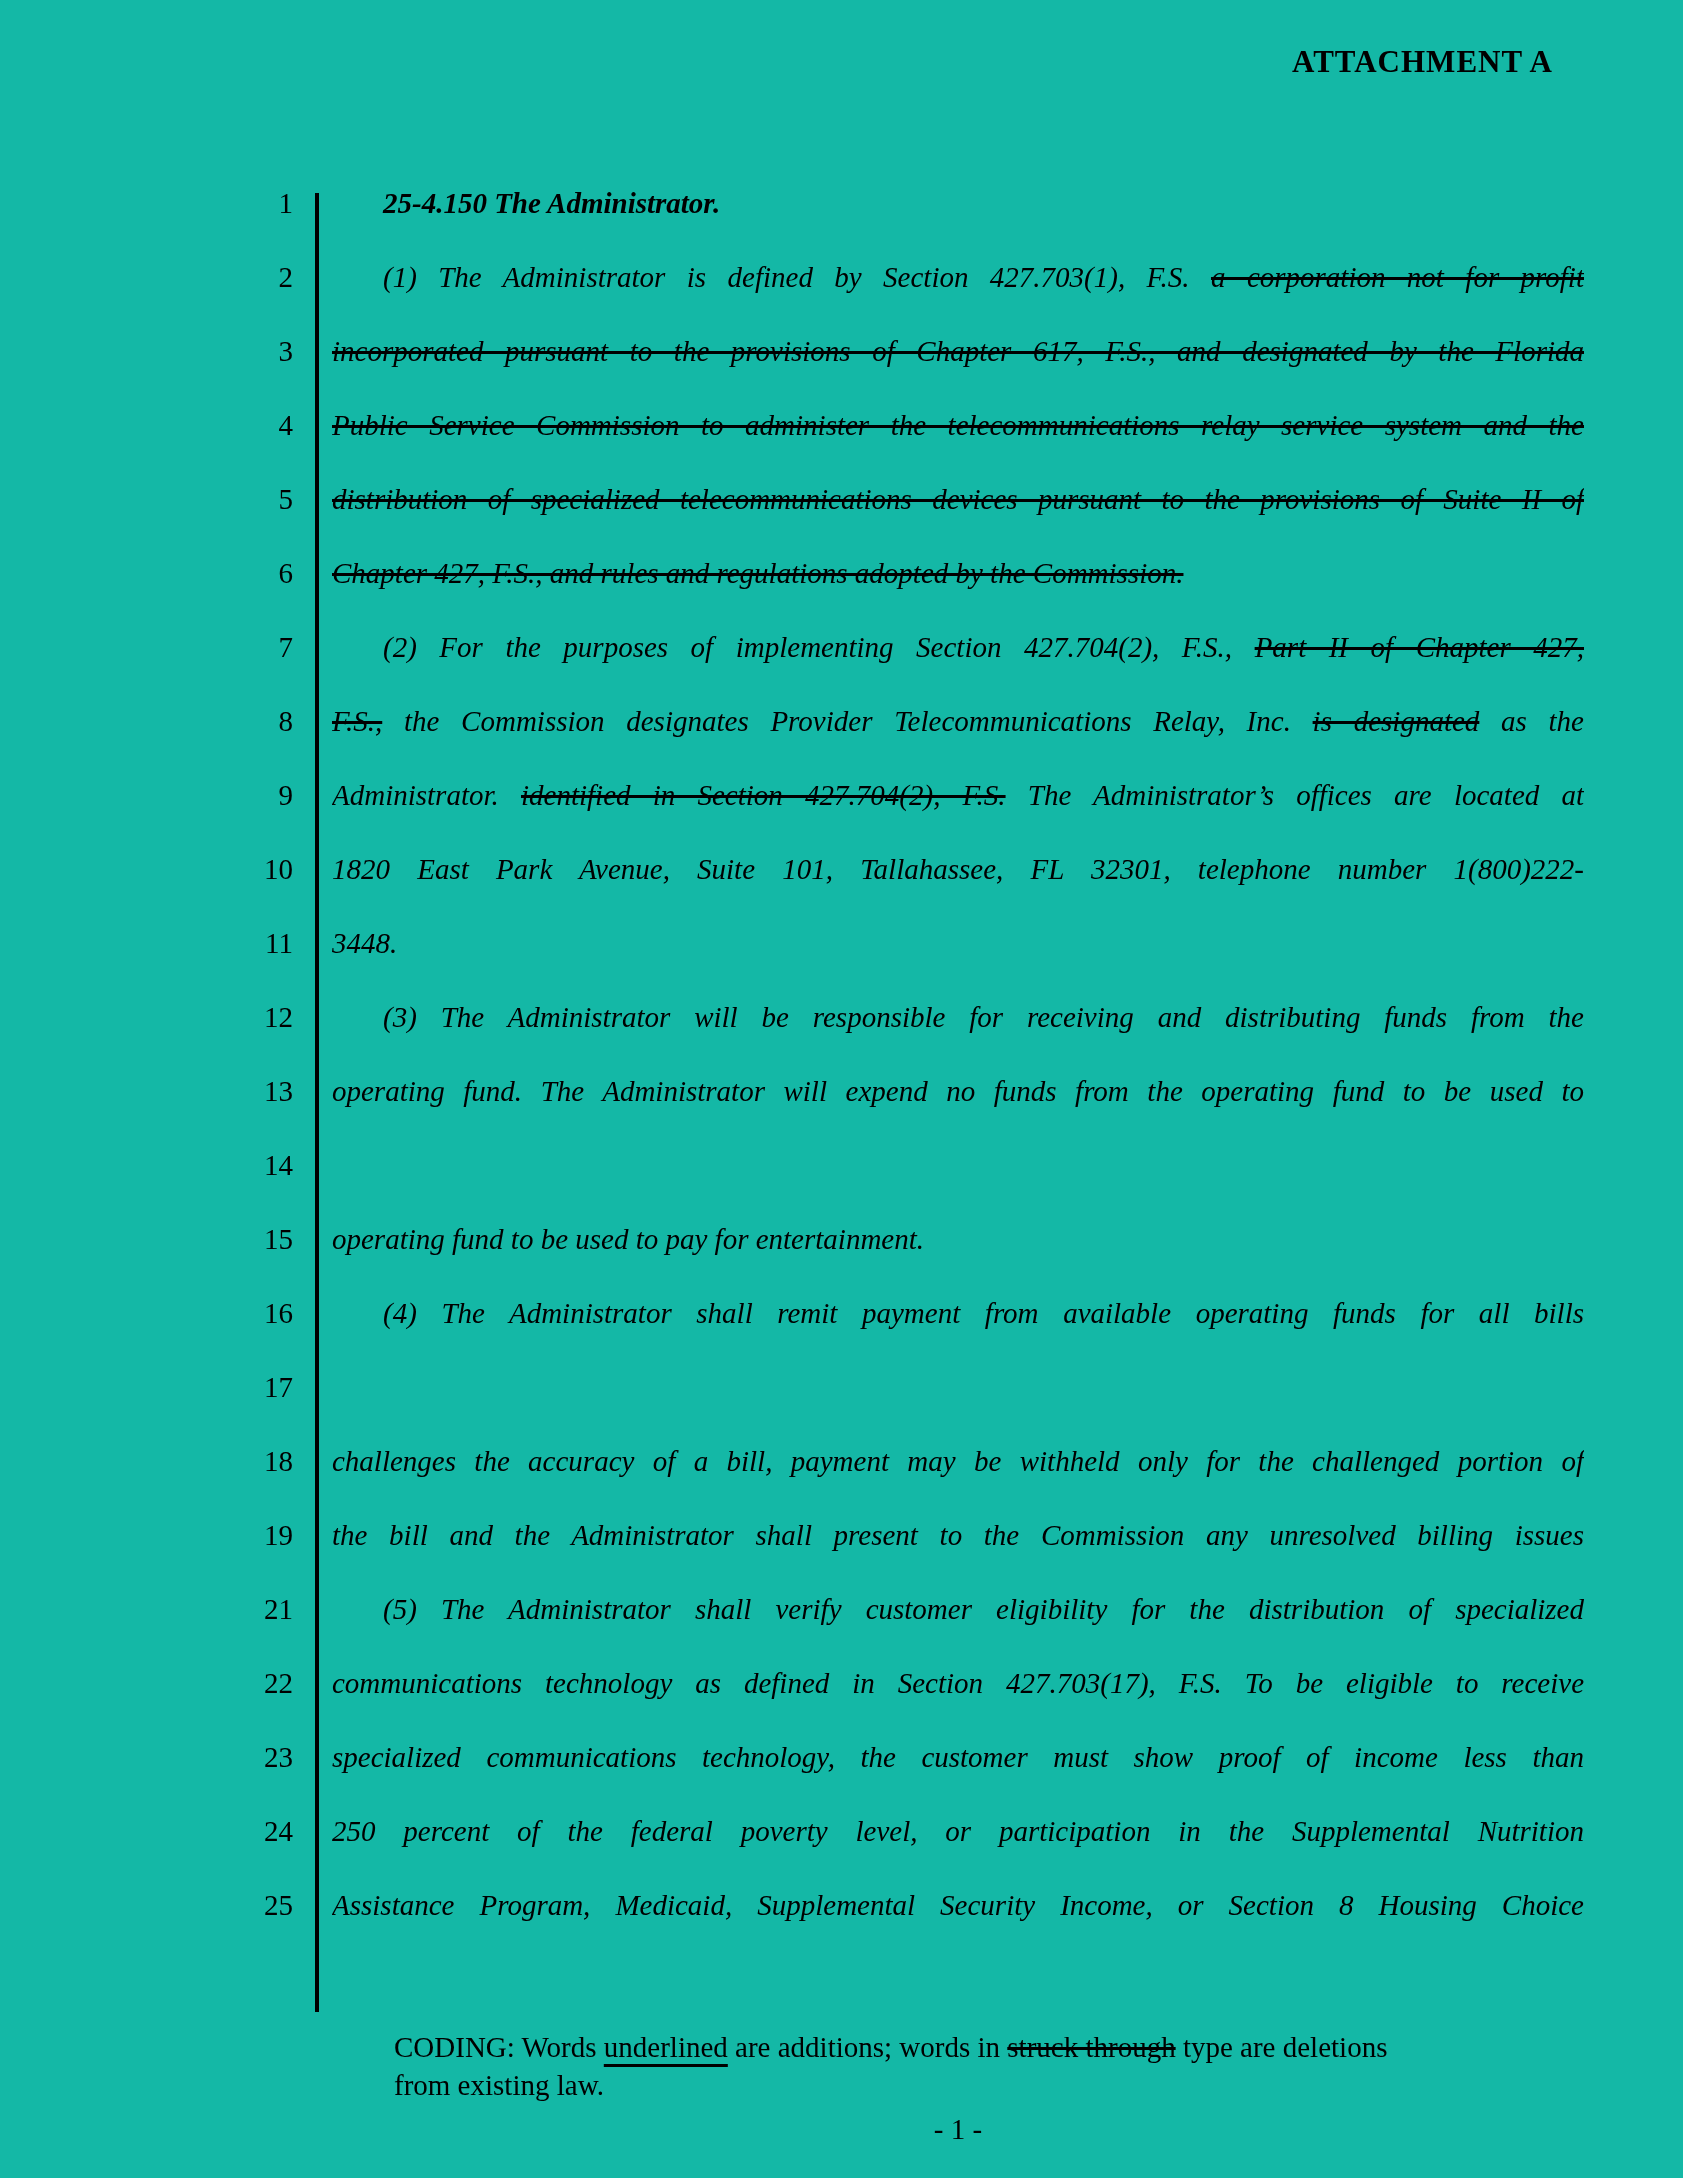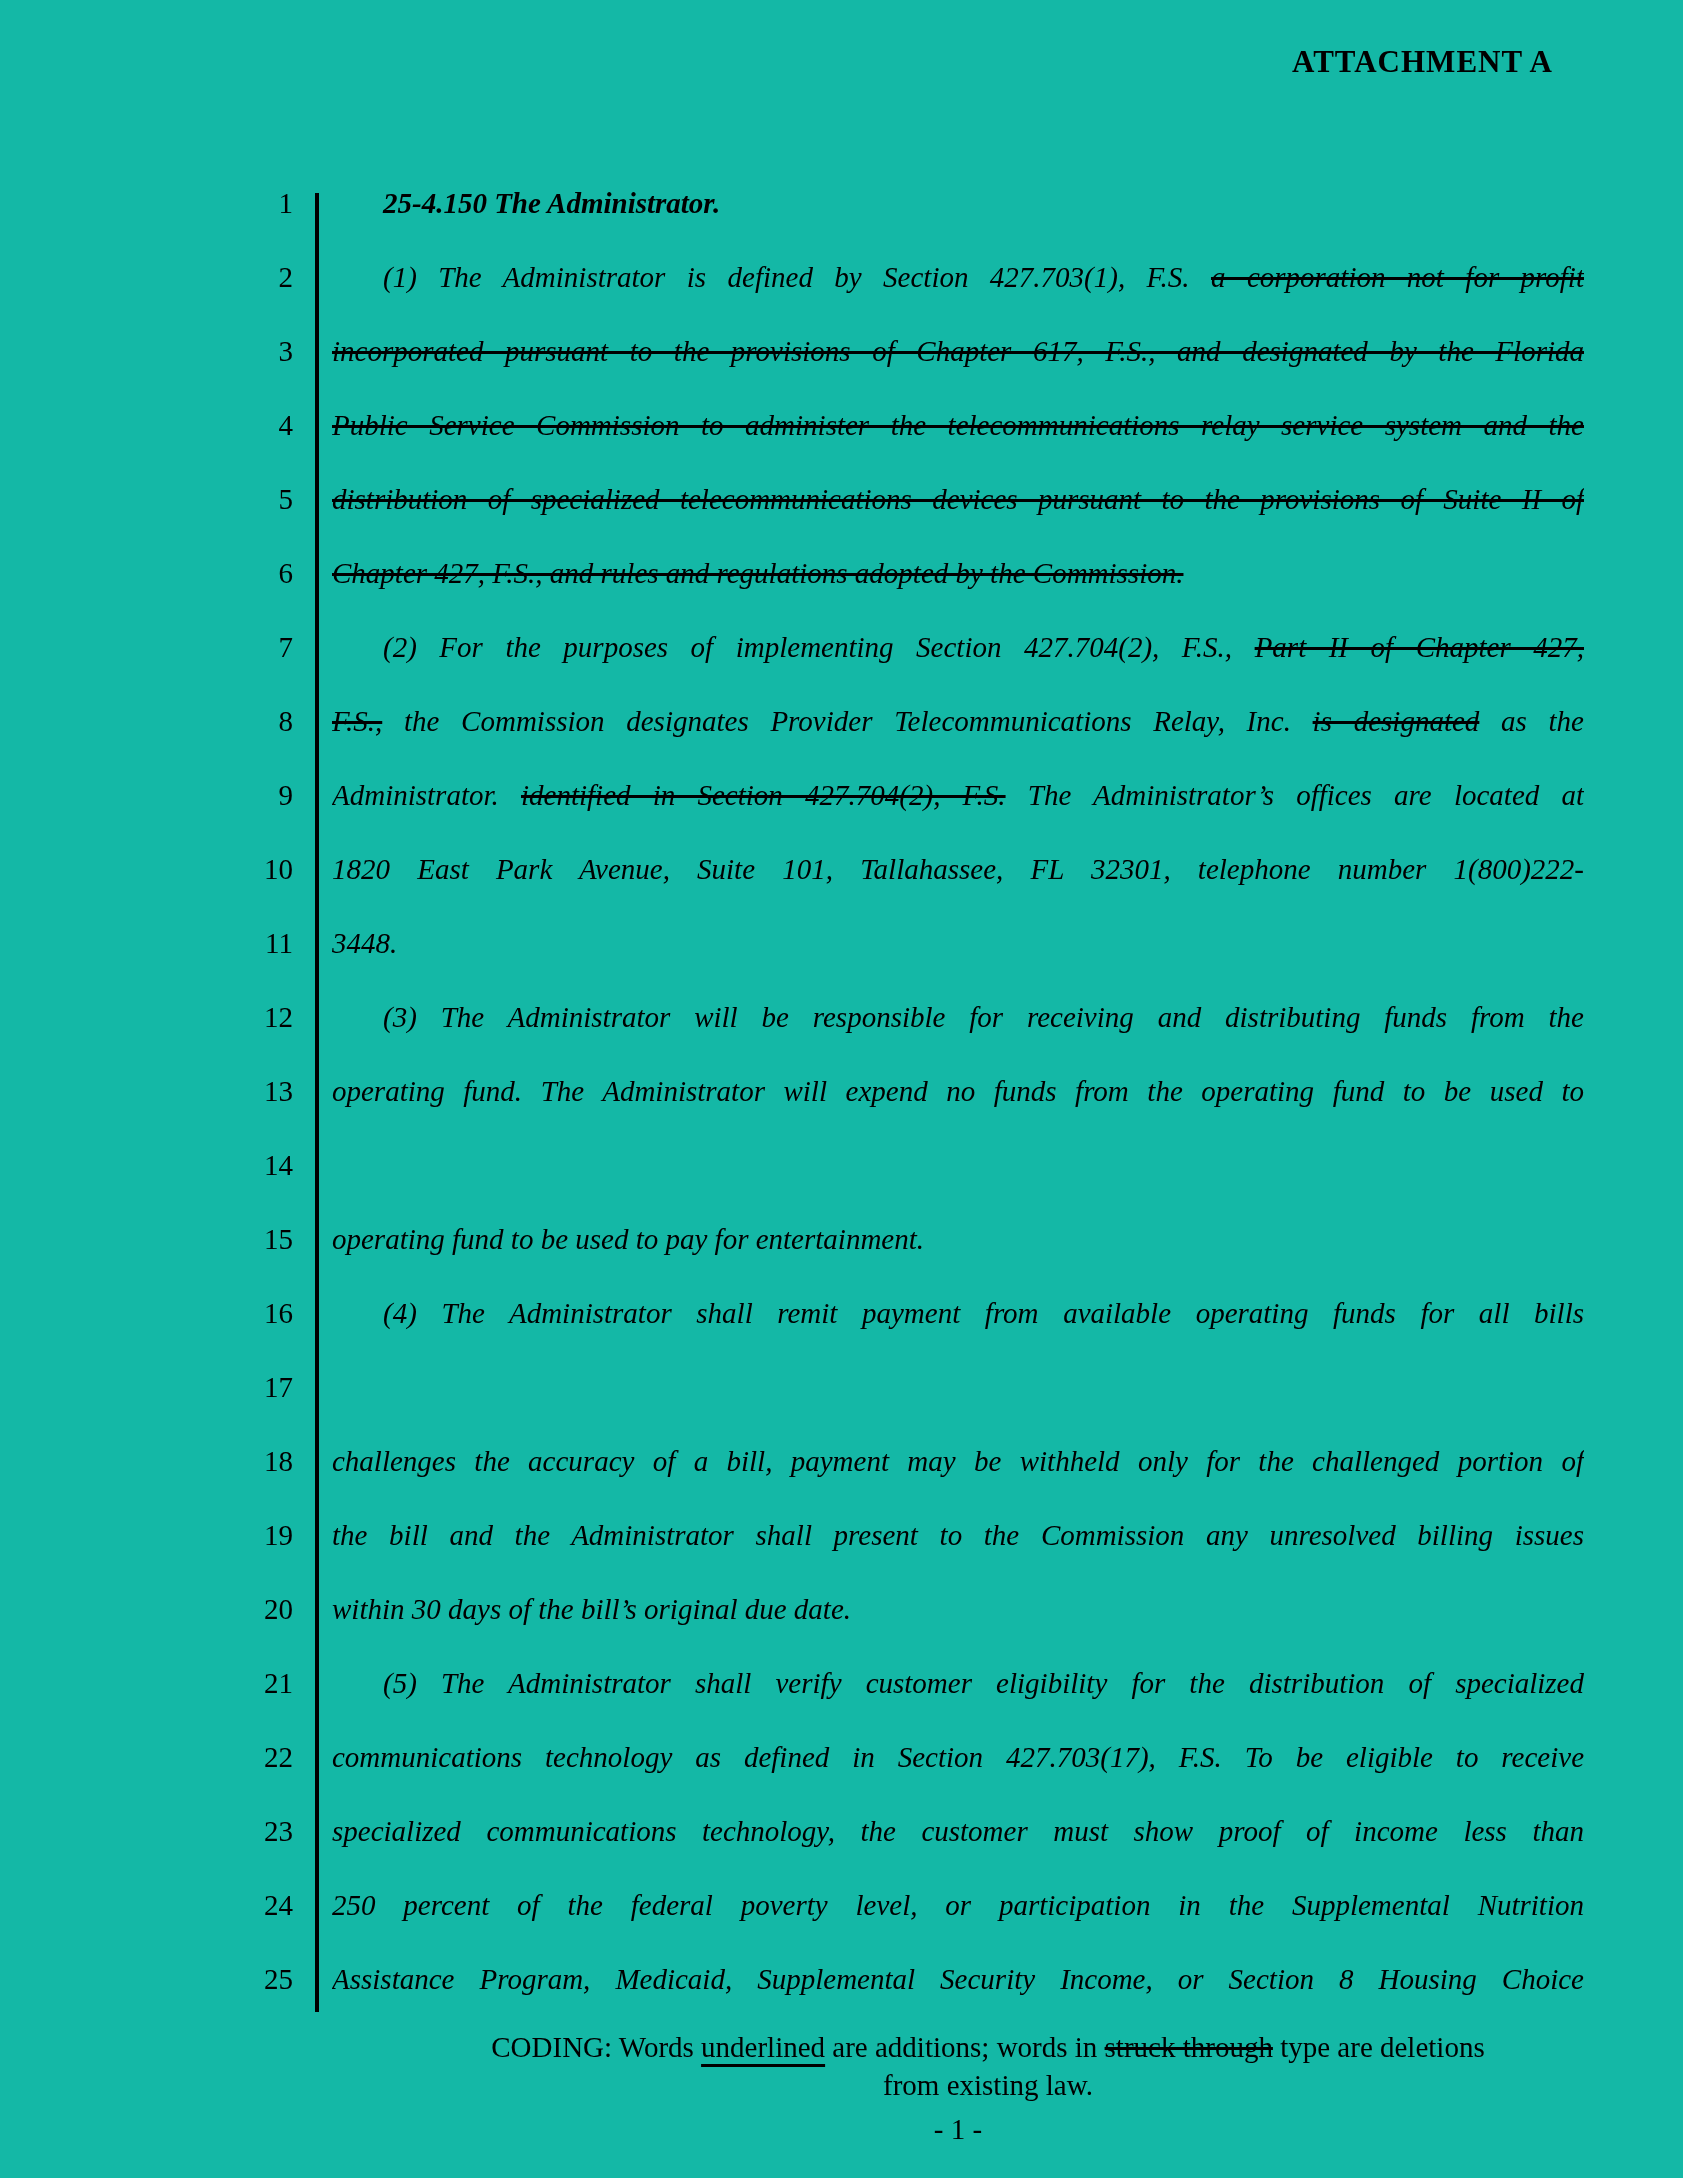--- a/index.html
+++ b/index.html
@@ -75,21 +75,21 @@
     text-decoration: line-through;
     text-decoration-thickness: 3px;
   }
   .coding-note {
     position: absolute;
     left: 394px;
     top: 2028px;
     width: 1188px;
     font-size: 29px;
     line-height: 38px;
-    text-align: center;
+    text-align: left;
   }
   .page-number {
     position: absolute;
     left: 332px;
     top: 2113px;
     width: 1252px;
     text-align: center;
     font-size: 29px;
   }
 </style>
@@ -170,24 +170,20 @@
       </div>
       <div class="line-row">
         <div class="line-num">18</div>
         <div class="line-text"><span class="seg-normal">challenges the accuracy of a bill, payment may be withheld only for the challenged portion of</span></div>
       </div>
       <div class="line-row">
         <div class="line-num">19</div>
         <div class="line-text"><span class="seg-normal">the bill and the Administrator shall present to the Commission any unresolved billing issues</span></div>
       </div>
       <div class="line-row">
-        <div class="line-num">20</div>
-        <div class="line-text align-left"><span class="seg-normal">within 30 days of the bill’s original due date.</span></div>
-      </div>
-      <div class="line-row">
         <div class="line-num">21</div>
         <div class="line-text indent"><span class="seg-underline">(5) The Administrator shall verify customer eligibility for the distribution of specialized</span></div>
       </div>
       <div class="line-row">
         <div class="line-num">22</div>
         <div class="line-text"><span class="seg-underline">communications technology as defined in Section 427.703(17), F.S. To be eligible to receive</span></div>
       </div>
       <div class="line-row">
         <div class="line-num">23</div>
         <div class="line-text"><span class="seg-underline">specialized communications technology, the customer must show proof of income less than</span></div>

